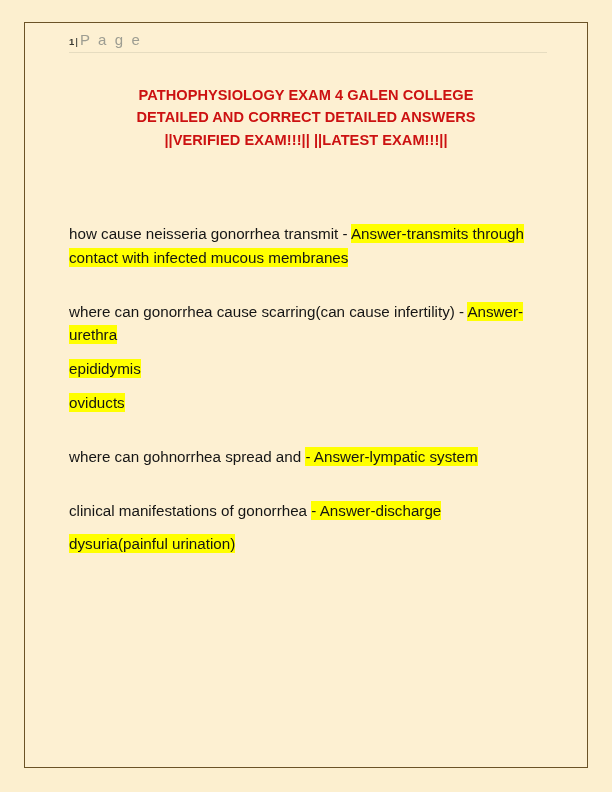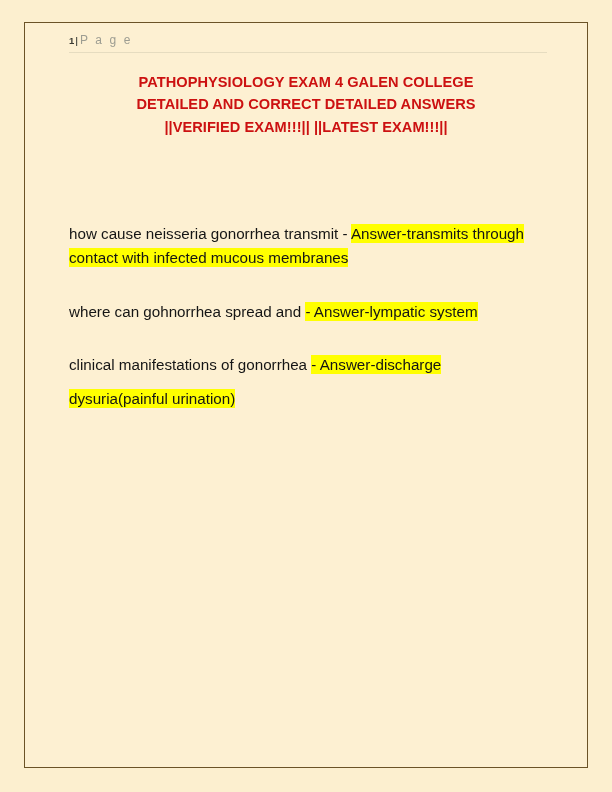--- a/index.html
+++ b/index.html
@@ -64,36 +64,36 @@
     font-size: 9.5px;
   }
   #header-line .pg-sep {
     font-weight: bold;
     color: #5a5a50;
     padding: 0 2px 0 1px;
   }
   #header-line .pg-word {
     letter-spacing: 2.1px;
     color: #9d9d92;
-    font-size: 12px;
+    font-size: 15px;
   }
   #header-rule {
     position: absolute;
     left: 43px;
     top: 28px;
     width: 478px;
     height: 1px;
     background: #e6dcc0;
   }
 
   
   #title {
     position: absolute;
     left: 22px;
-    top: 47px;
+    top: 60px;
     width: 516px;
     text-align: center;
     color: #cc1111;
     font-weight: bold;
     font-size: 14.6px;
     line-height: 22.4px;
     letter-spacing: 0.05px;
   }
   #title .tline { display: block; white-space: nowrap; }
 
@@ -145,20 +145,25 @@
       <span class="tline">DETAILED AND CORRECT DETAILED ANSWERS</span>
       <span class="tline">||VERIFIED EXAM!!!|| ||LATEST EXAM!!!||</span>
     </div>
 
     <div id="body">
 
       <div class="qa-block">
         <p class="qline"><span>how cause neisseria gonorrhea transmit - </span><mark class="hl">Answer-transmits through contact with infected mucous membranes</mark></p>
       </div>
 
+      <div class="qa-block">
+        <p class="qline"><span>where can gonorrhea cause scarring(can cause infertility) - </span><mark class="hl">Answer-urethra</mark></p>
+        <p class="qline spaced"><mark class="hl">epididymis</mark></p>
+        <p class="qline spaced"><mark class="hl">oviducts</mark></p>
+      </div>
 
       <div class="qa-block">
         <p class="qline"><span>where can gohnorrhea spread and </span><mark class="hl">- Answer-lympatic system</mark></p>
       </div>
 
       <div class="qa-block">
         <p class="qline"><span>clinical manifestations of gonorrhea </span><mark class="hl">- Answer-discharge</mark></p>
         <p class="qline spaced"><mark class="hl">dysuria(painful urination)</mark></p>
       </div>
 

